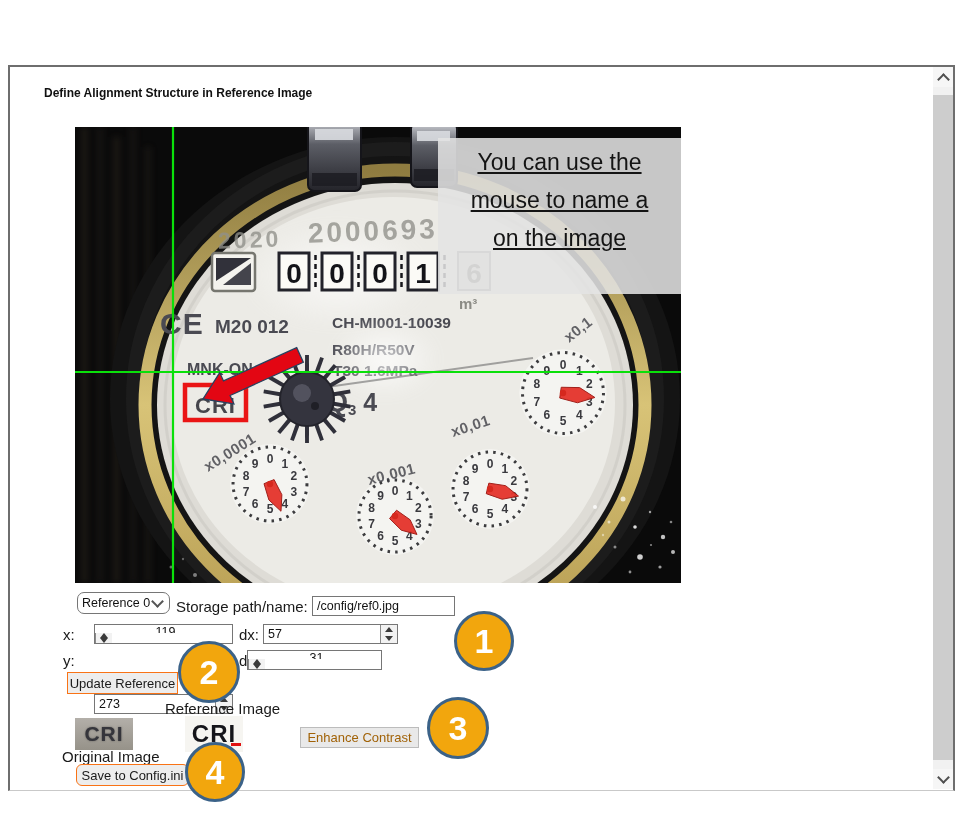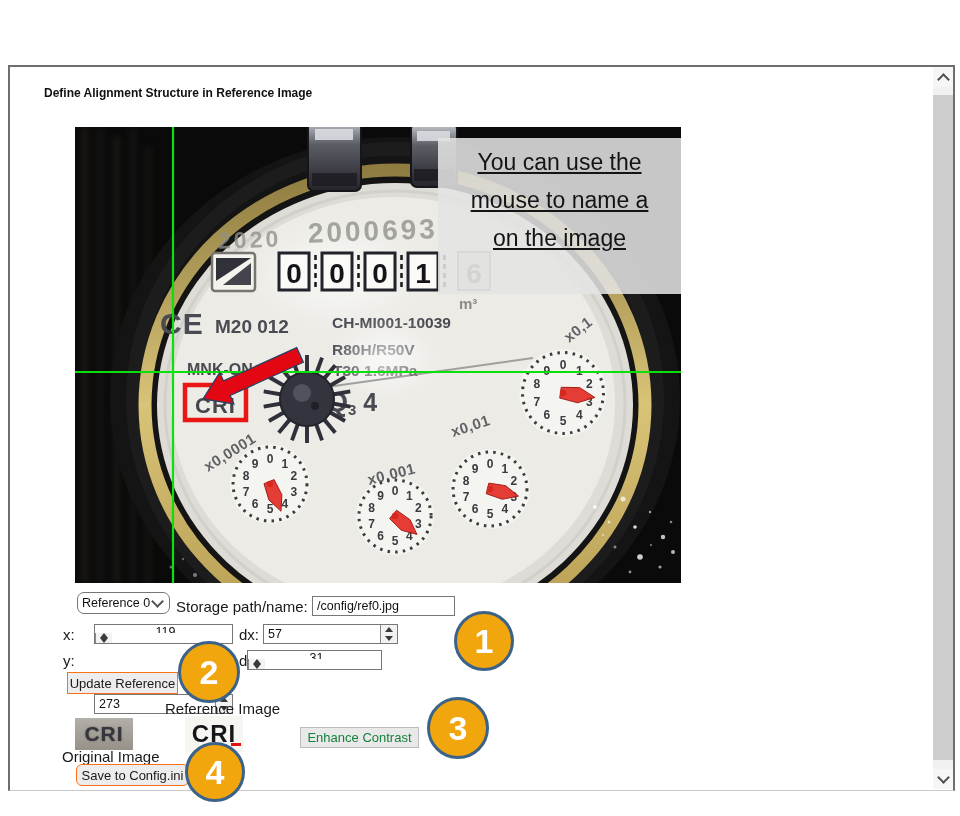--- a/index.html
+++ b/index.html
@@ -32,21 +32,21 @@
   .spin{width:16px;align-self:stretch;border-left:1px solid #8a8a8a;background:#f2f2f2;
         display:flex;flex-direction:column;}
   .spin div{flex:1;display:flex;align-items:center;justify-content:center;}
   .tri-up{width:0;height:0;border-left:4px solid transparent;border-right:4px solid transparent;
           border-bottom:5px solid #3a3a3a;}
   .tri-dn{width:0;height:0;border-left:4px solid transparent;border-right:4px solid transparent;
           border-top:5px solid #3a3a3a;}
   .btn{position:absolute;background:#ededed;border:1px solid #f97316;font-size:13px;color:#1a1a1a;
        display:flex;align-items:center;justify-content:center;box-sizing:border-box;cursor:pointer;
        font-family:"Liberation Sans",sans-serif;}
-  .btn.disabled{background:#e9e9e9;border-color:#bcbcbc;color:#15803d;}
+  .btn.disabled{background:#e9e9e9;border-color:#bcbcbc;color:#a16207;}
   .thumb{position:absolute;display:flex;align-items:center;justify-content:center;
          font-weight:bold;letter-spacing:1px;}
   #thumb-original{background:linear-gradient(180deg,#b3afa9,#969289);color:#35353b;font-size:21px;
                   text-shadow:0 0 2px rgba(40,40,40,.55);}
   #thumb-reference{background:#f6f5f1;color:#15151a;font-size:24px;}
   #thumb-reference::after{content:"";position:absolute;right:2px;bottom:6px;width:10px;height:3px;background:#e01212;}
 
   
   .badge{position:absolute;border-radius:50%;background:#f2a60d;border:3px solid #3b6288;
          color:#fff;font-size:34px;font-weight:bold;display:flex;align-items:center;

